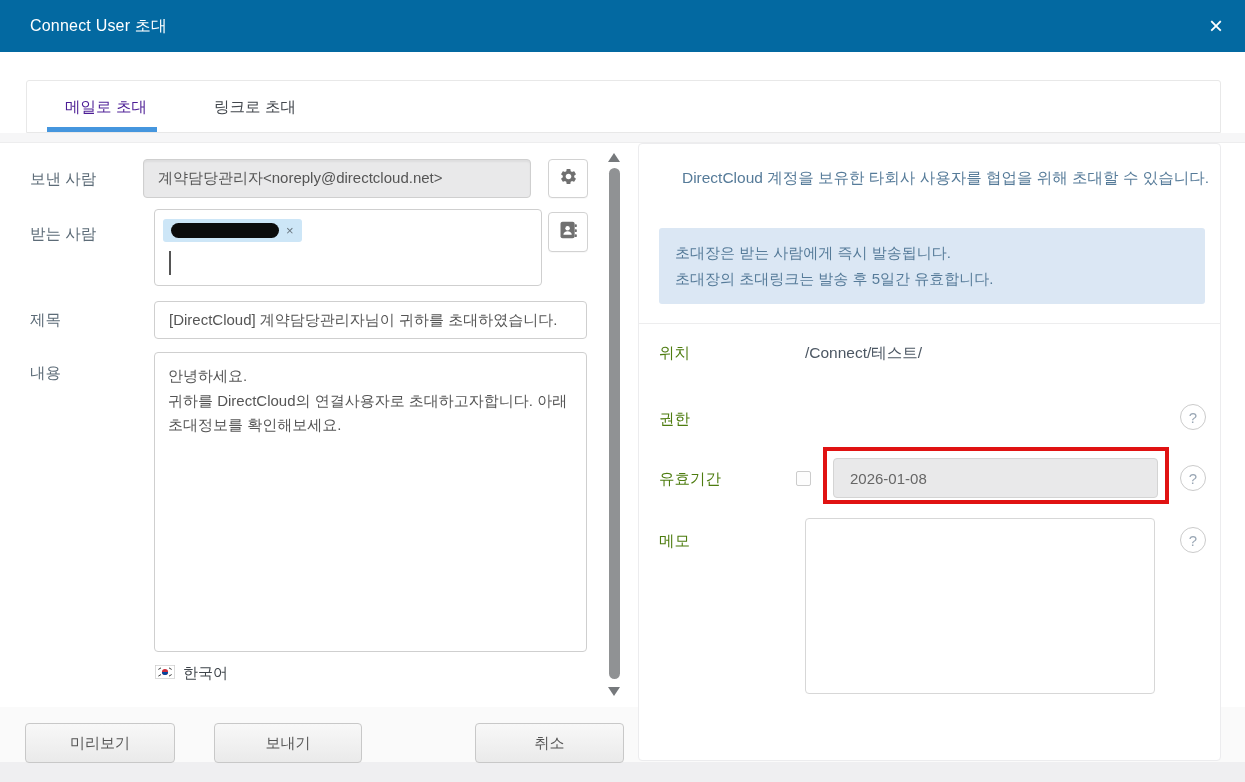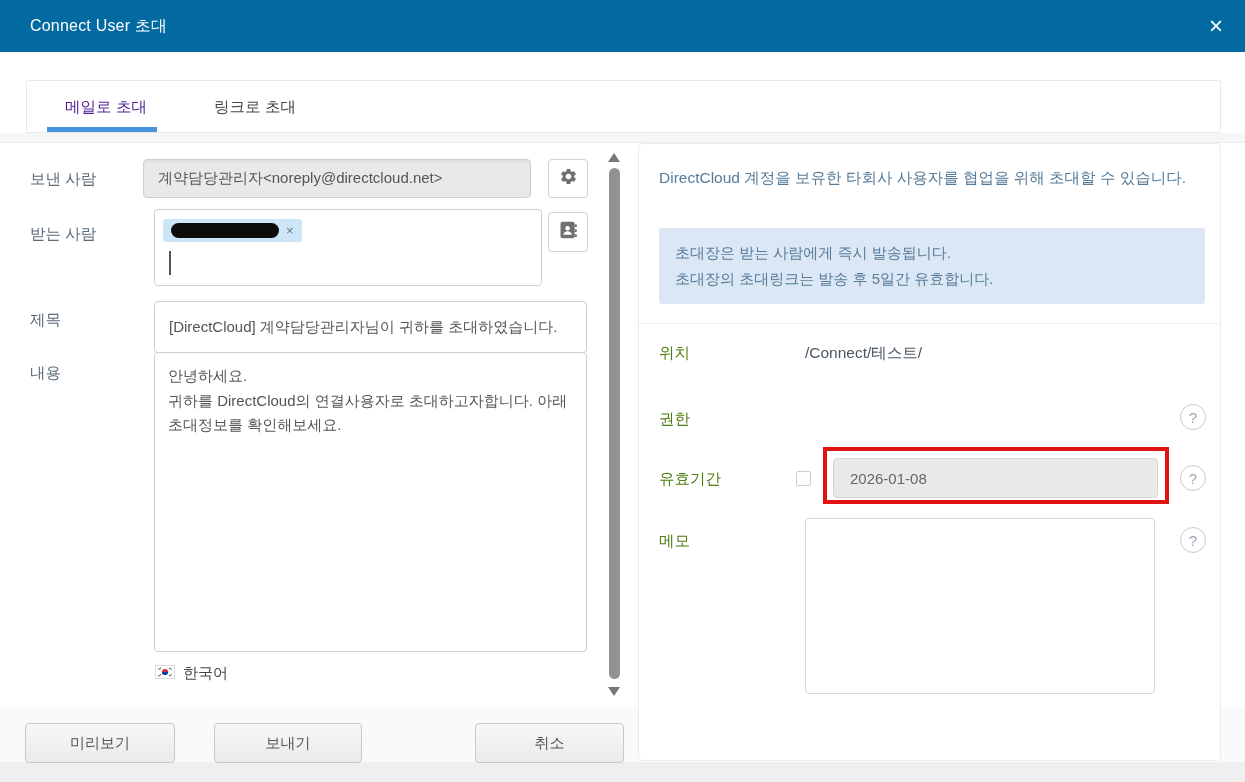--- a/index.html
+++ b/index.html
@@ -56,21 +56,21 @@
   .sb-thumb { position:absolute; left:609px; top:168px; width:11px; height:511px;
               background:#909294; border-radius:6px; cursor:pointer; }
   .sb-down { position:absolute; left:608px; top:687px; width:0; height:0;
              border-left:6px solid transparent; border-right:6px solid transparent;
              border-top:9px solid #76797c; cursor:pointer; }
 
   
   .rcard { position:absolute; left:638px; top:143px; width:583px; height:618px;
            background:#fff; border:1px solid #ececee; border-radius:4px; z-index:2; }
   .desc { position:absolute; left:20px; top:20px; width:550px; color:#567b99;
-          font-size:15.5px; line-height:27.5px; }
+          font-size:15.5px; line-height:27.5px;text-align:right; }
   .notice { position:absolute; left:20px; top:84px; width:546px; background:#dbe7f4;
             border-radius:3px; padding:12px 16px; color:#567b99; font-size:15px; line-height:26px; }
   .rdivider { position:absolute; left:0; top:179px; width:581px; border-top:1px solid #ededee; }
   .rlabel { position:absolute; left:20px; font-size:15.5px; color:#4d7c0f; }
   .rvalue { position:absolute; left:166px; font-size:15.5px; color:#4c5763; }
   .selectbox { position:absolute; left:166px; top:255px; width:350px; height:40px;
                border:1px solid #cfcfcf; border-radius:4px; background:#fff; display:flex;
                align-items:center; padding:0 16px; font-size:15px; color:#4c5763; cursor:pointer; }
   .selectbox svg { position:absolute; right:11px; top:10px; }
   .helpc { position:absolute; left:541px; width:26px; height:26px; border:1px solid #cbcbcb;
@@ -138,21 +138,21 @@
         <rect x="20" y="5" width="2.6" height="3.4" rx="1" fill="#707070"></rect>
         <rect x="20" y="11" width="2.6" height="3.4" rx="1" fill="#707070"></rect>
         <rect x="20" y="17" width="2.6" height="3.4" rx="1" fill="#707070"></rect>
         <circle cx="11.5" cy="10" r="2.7" fill="#fff"></circle>
         <path d="M6.5 17.8c0-2.8 2.3-4.4 5-4.4s5 1.6 5 4.4z" fill="#fff"></path>
       </svg>
     </span>
   </div>
 
   <div class="flabel" style="left:30px; top:310px;">제목</div>
-  <div class="inputbox" style="left:154px; top:301px; width:433px; height:52px;">[DirectCloud] 계약담당관리자님이 귀하를 초대하였습니다.</div>
+  <div class="inputbox" style="left:154px; top:301px; width:433px; height:38px;">[DirectCloud] 계약담당관리자님이 귀하를 초대하였습니다.</div>
 
   <div class="flabel" style="left:30px; top:363px;">내용</div>
   <div class="bodybox">안녕하세요.
 귀하를 DirectCloud의 연결사용자로 초대하고자합니다. 아래 초대정보를 확인해보세요.</div>
 
   <div class="langrow">
     <span>
       <svg width="20" height="14" viewBox="0 0 30 20">
         <rect x="0.5" y="0.5" width="29" height="19" fill="#fff" stroke="#c9c9c9"></rect>
         <circle cx="15" cy="10" r="4.6" fill="#cd2e3a"></circle>

